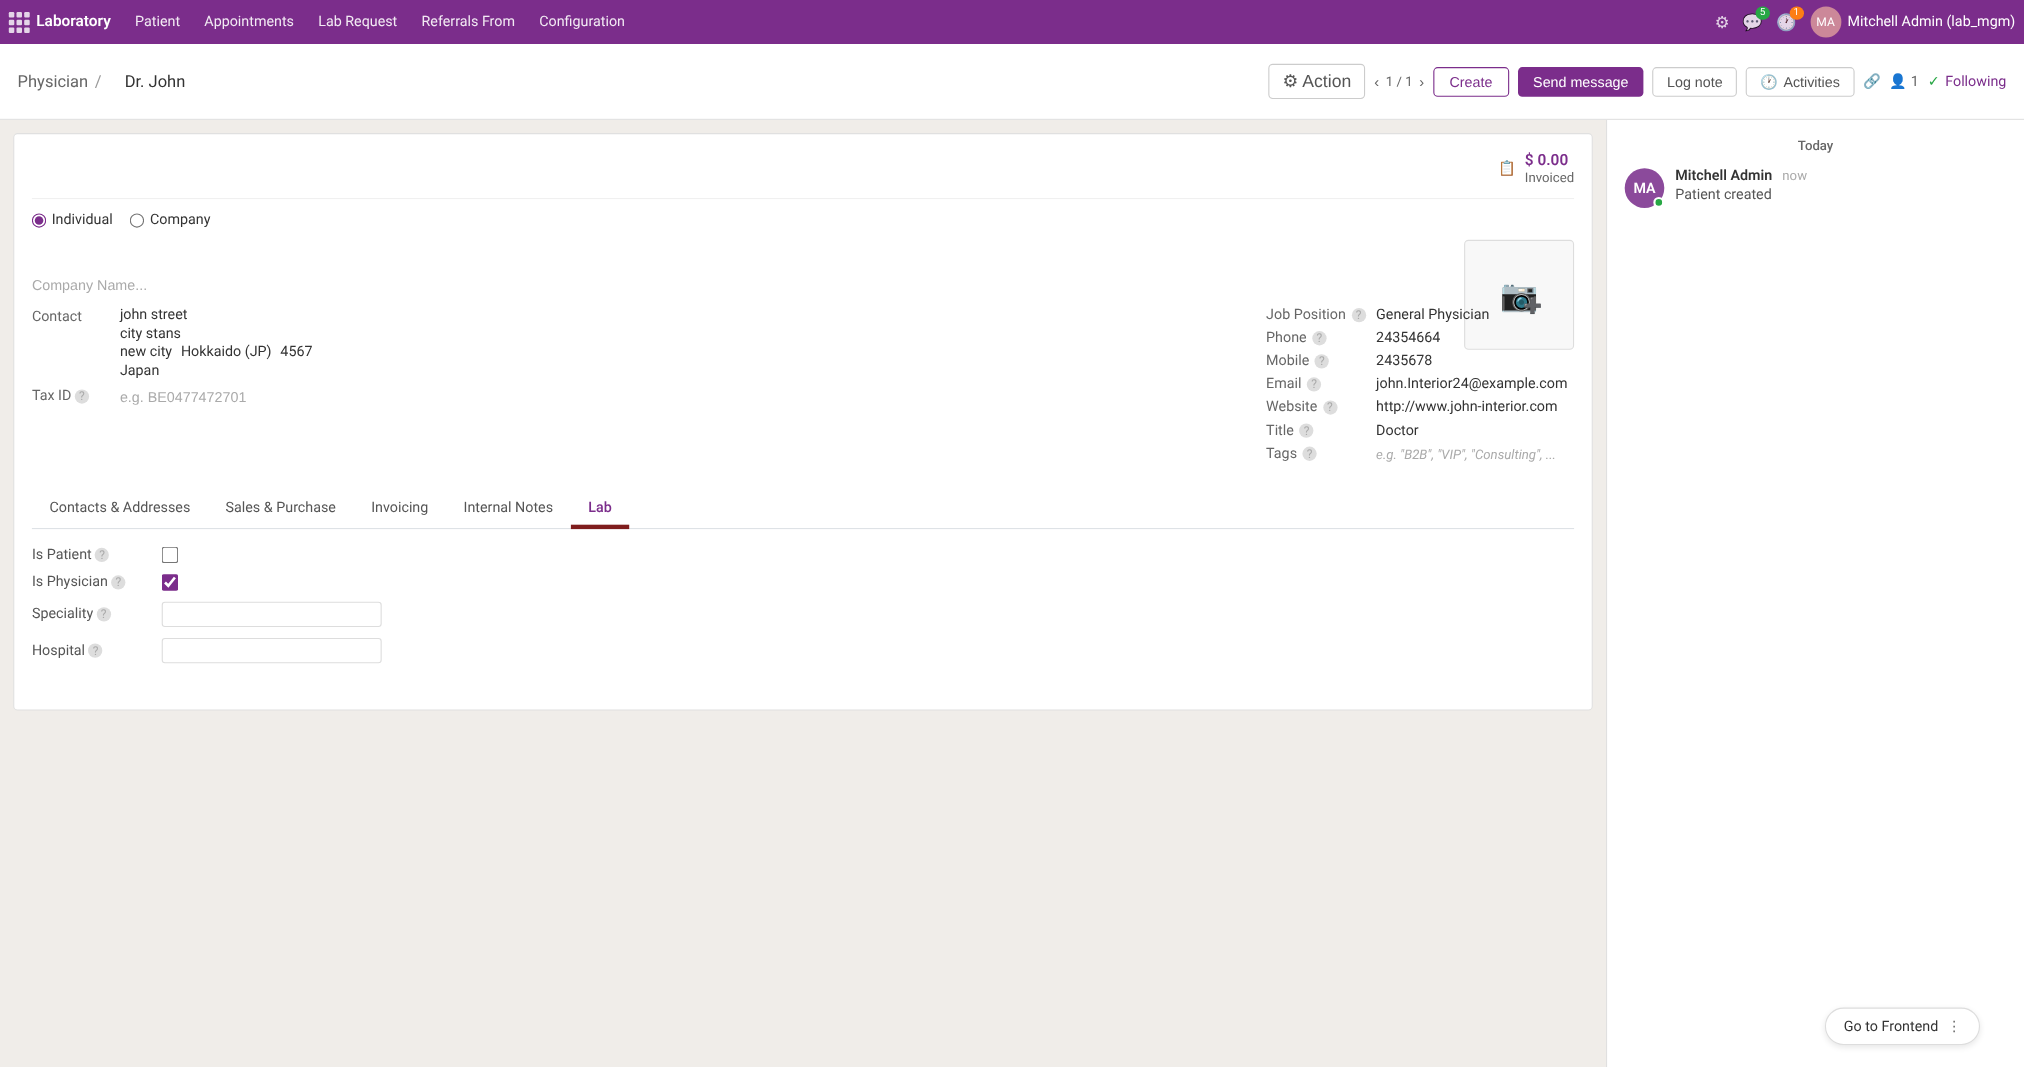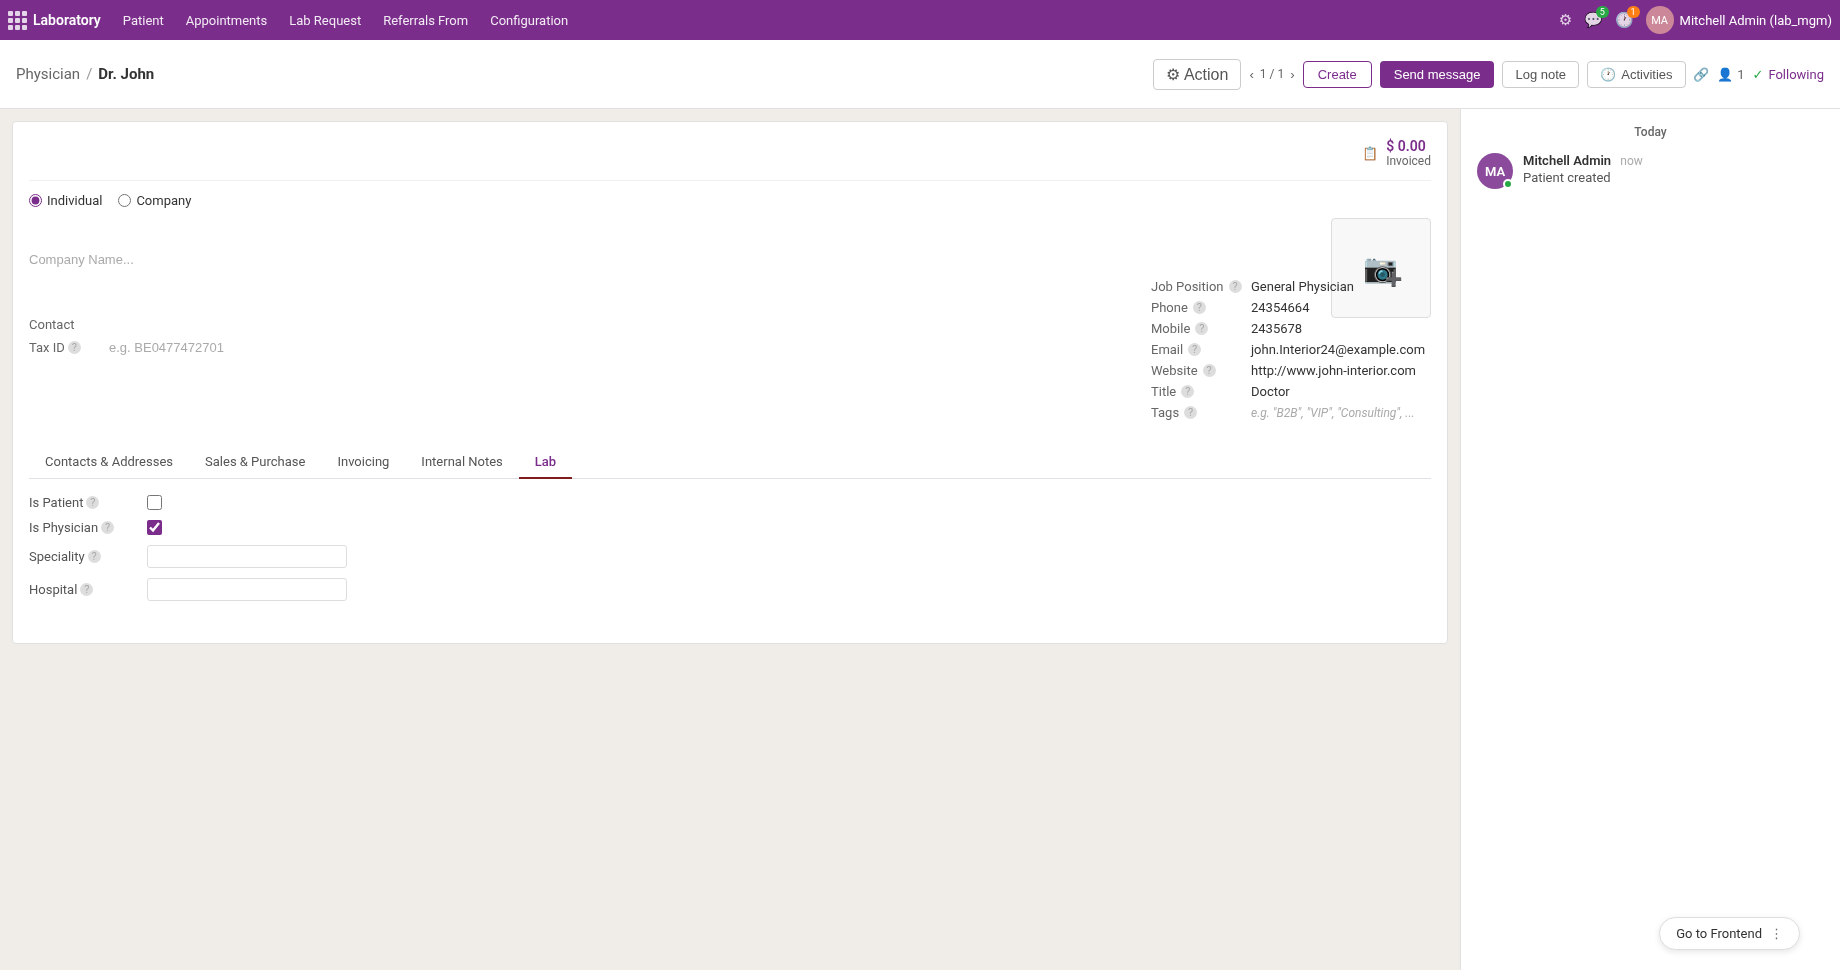--- a/index.html
+++ b/index.html
@@ -94,21 +94,22 @@
     .breadcrumb {
       display: flex;
       align-items: center;
       gap: 6px;
       font-size: 15px;
       color: #666;
       flex: 1;
     }
     .breadcrumb .current {
       color: #333;
-      font-weight: 700;
+      font-weight: 400;
+      margin-left: 15px;
     }
     .breadcrumb-sep { color: #999; }
     .action-btn {
       border: 1px solid #ccc;
       background: white;
       border-radius: 4px;
       padding: 5px 12px;
       cursor: pointer;
       font-size: 16px;
       display: flex;
@@ -308,21 +309,20 @@
     .field-row {
       display: flex;
       margin-bottom: 6px;
       align-items: flex-start;
     }
     .field-label {
       min-width: 80px;
       color: #666;
       font-size: 13px;
       padding-top: 2px;
-      margin-top: 36px;
     }
     .field-value {
       color: #333;
       font-size: 13px;
     }
 
     .address-block {
       display: flex;
       flex-direction: column;
       gap: 2px;
@@ -401,21 +401,21 @@
     .tab {
       padding: 8px 16px;
       cursor: pointer;
       font-size: 13px;
       color: #555;
       border-bottom: 2px solid transparent;
       margin-bottom: -1px;
     }
     .tab.active {
       color: #7B2D8B;
-      border-bottom: 2px solid #7f1d1d;
+      border-bottom: 4px solid #7f1d1d;
       font-weight: 500;
     }
 
     
     .tab-content {
       padding: 16px 0;
     }
     .lab-field {
       display: flex;
       align-items: center;
@@ -646,20 +646,38 @@
             </div>
           </div>
         </div>
       </div>
 
       <div class="form-content">
         <div class="form-left">
 
           <div class="field-row">
             <div class="field-label">Contact</div>
+            <div class="field-value">
+              <div class="address-block">
+                <div class="address-line">
+                  <span>john street</span>
+                </div>
+                <div class="address-line">
+                  <span>city stans</span>
+                </div>
+                <div class="address-line">
+                  <span class="city">new city</span>
+                  <span class="state">Hokkaido (JP)</span>
+                  <span class="zip">4567</span>
+                </div>
+                <div class="address-line">
+                  <span>Japan</span>
+                </div>
+              </div>
+            </div>
           </div>
 
           <div class="tax-field">
             <div class="tax-label">
               <span>Tax ID</span>
               <span class="help-icon">?</span>
             </div>
             <input class="tax-input" type="text" placeholder="e.g. BE0477472701" style="">
           </div>
         </div>

